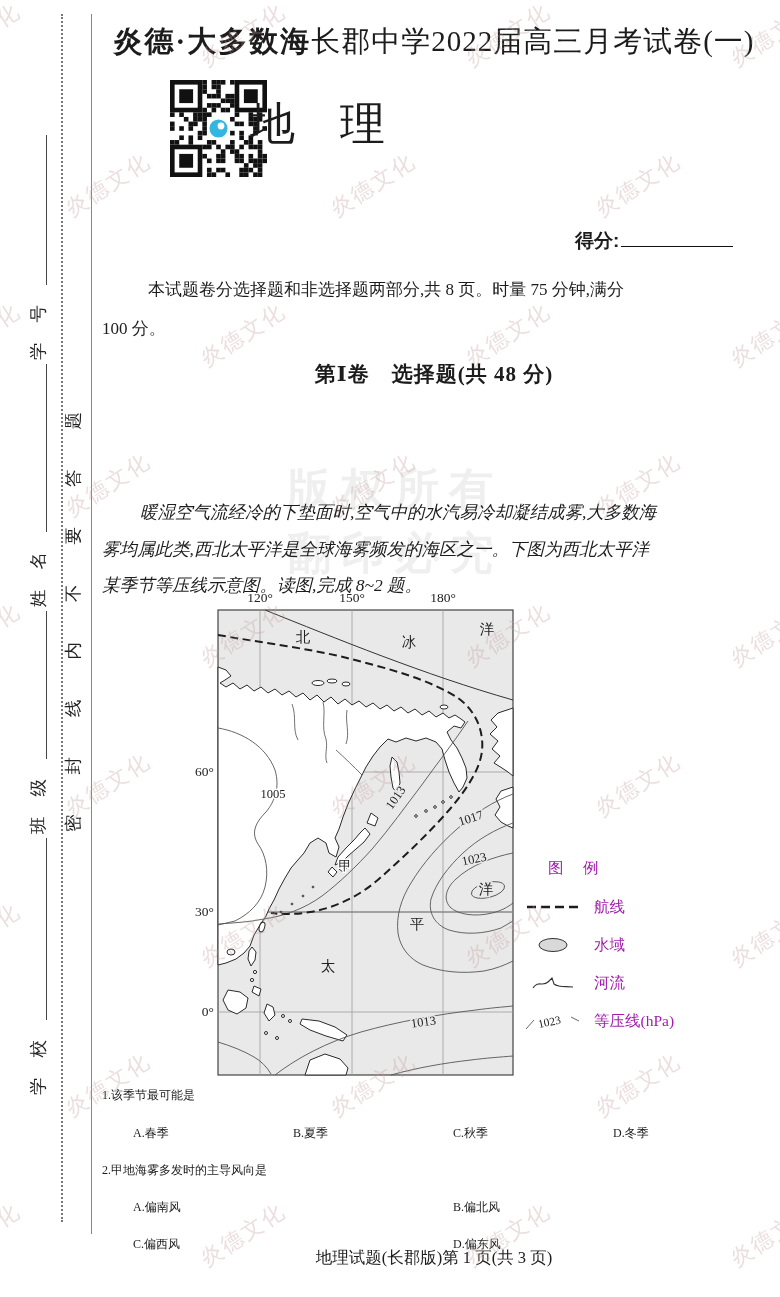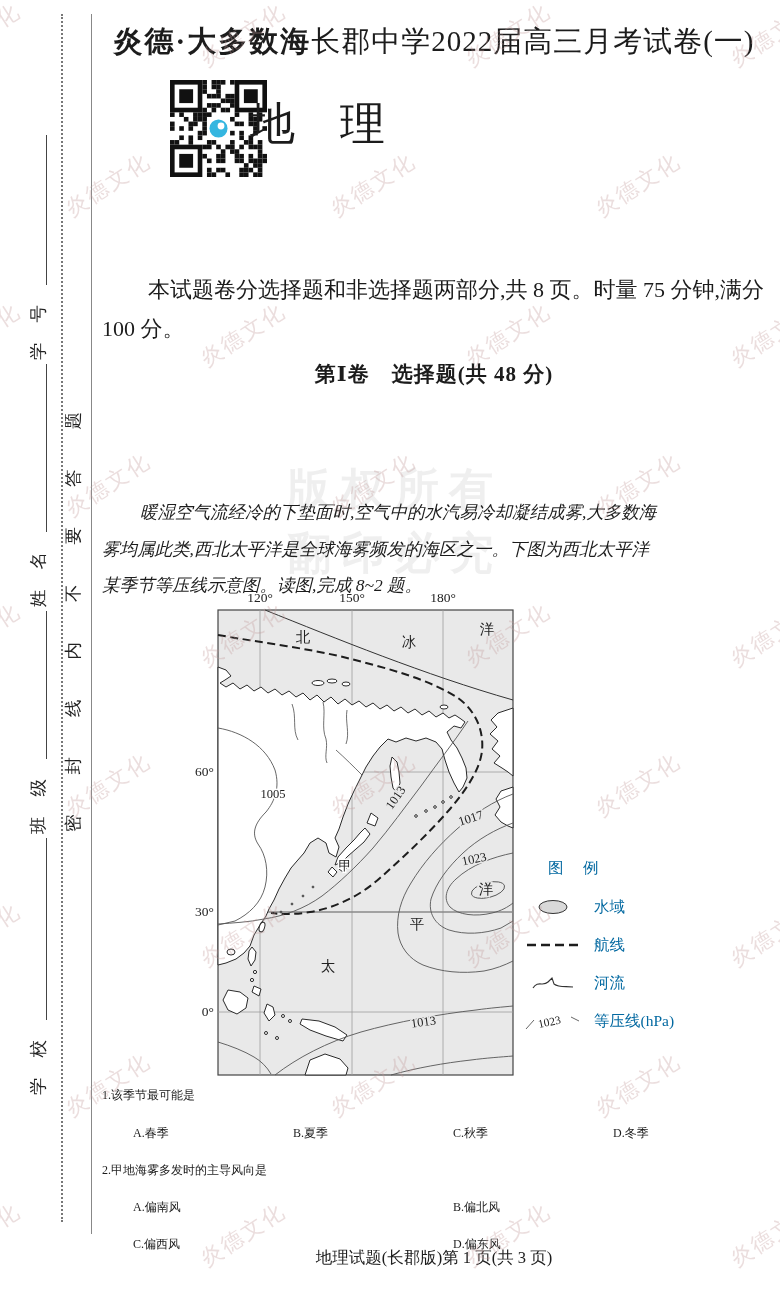--- a/index.html
+++ b/index.html
@@ -25,34 +25,34 @@
   .title-brush{font-weight:900;letter-spacing:2px;}
   .title-rest{font-weight:500;letter-spacing:1px;}
   .subject{position:absolute;left:250px;top:94px;width:370px;text-align:left;
        font-size:45px;font-weight:400;font-family:"Liberation Sans","DejaVu Sans",sans-serif;}
   .qr{position:absolute;left:170px;top:80px;width:97px;height:97px;}
 
   
   .score-line{position:absolute;left:575px;top:228px;font-weight:700;font-size:19px;
        font-family:"Liberation Sans","DejaVu Sans",sans-serif;}
   .score-blank{display:inline-block;width:112px;height:15px;border-bottom:1.6px solid #111;margin-left:2px;}
-  .intro{position:absolute;left:102px;top:270px;width:668px;font-size:22px;line-height:39px;}
+  .intro{position:absolute;left:102px;top:270px;width:668px;font-size:17px;line-height:39px;}
   .indent2{text-indent:46px;display:block;}
   .line{display:block;}
   .part1-title{position:absolute;left:96px;top:360px;width:676px;text-align:center;
        font-weight:700;font-size:21px;letter-spacing:1px;}
   .section-head{position:absolute;left:102px;top:420px;width:676px;font-weight:700;
        font-size:17.5px;line-height:39px;font-family:"Liberation Sans","DejaVu Sans",sans-serif;}
   .passage{position:absolute;left:102px;top:494px;width:676px;font-size:17.5px;
        line-height:36.5px;font-style:italic;}
   .indent1{text-indent:38px;display:block;}
 
   
   .map-box{position:absolute;left:195px;top:590px;width:330px;height:500px;}
-  .legend{position:absolute;left:522px;top:858px;width:210px;font-size:15.5px;color:#0369a1;}
+  .legend{position:absolute;left:522px;top:858px;width:210px;font-size:15.5px;color:#a21caf;}
   .legend-title{padding-left:26px;letter-spacing:2px;margin-bottom:16px;}
   .legend-row{display:flex;align-items:center;margin-bottom:14px;height:24px;}
   .legend-sample{width:62px;flex:none;display:flex;align-items:center;justify-content:center;}
   .legend-label{margin-left:10px;white-space:nowrap;}
 
   
   .q{position:absolute;font-size:12px;white-space:nowrap;}
   .footer{position:absolute;left:96px;top:1247px;width:676px;text-align:center;font-size:16.5px;}
 
   
@@ -221,20 +221,23 @@
       <rect x="73.6" y="9.2" width="13.799999999999999" height="13.799999999999999" fill="#111"></rect>
       <rect x="0" y="64.39999999999999" width="32.199999999999996" height="32.199999999999996" fill="#111"></rect>
       <rect x="4.6" y="69" width="23" height="23" fill="#fff"></rect>
       <rect x="9.2" y="73.6" width="13.799999999999999" height="13.799999999999999" fill="#111"></rect>
       <rect x="36.8" y="36.8" width="23" height="23" fill="#fff" rx="3"></rect>
       <circle cx="48.3" cy="48.3" r="9" fill="#35b6e0"></circle>
       <circle cx="50.8" cy="45.8" r="3.4" fill="#fff"></circle>
     </svg>
   <div class="subject">地　理</div>
 
+  <div class="score-line">
+    <span>得分:</span><span class="score-blank"></span>
+  </div>
   <div class="intro">
     <span class="indent2">本试题卷分选择题和非选择题两部分,共 8 页。时量 75 分钟,满分</span>
     <span class="line">100 分。</span>
   </div>
   <div class="part1-title">第Ⅰ卷　选择题(共 48 分)</div>
   <div class="passage">
     <span class="indent1">暖湿空气流经冷的下垫面时,空气中的水汽易冷却凝结成雾,大多数海</span>
     <span class="line">雾均属此类,西北太平洋是全球海雾频发的海区之一。下图为西北太平洋</span>
     <span class="line">某季节等压线示意图。读图,完成 8~2 题。</span>
   </div>
@@ -336,33 +339,33 @@
       <text x="280" y="273" text-anchor="middle" stroke="#e9e9e9" transform="rotate(-12 280 273)">1023</text>
       <text x="229" y="436" text-anchor="middle" stroke="#e9e9e9" transform="rotate(-8 229 436)">1013</text>
       <text x="150" y="280" text-anchor="middle" stroke="#fff" font-size="13">甲</text>
     </g>
   </svg>
 
   <div class="legend">
     <div class="legend-title">图　例</div>
     <div class="legend-row">
       <span class="legend-sample">
+        <svg width="56" height="12" viewBox="0 0 56 12">
+            <line x1="2" y1="6" x2="54" y2="6" stroke="#1d1d1d" stroke-width="2.4" stroke-dasharray="9,5"></line>
+          </svg>
+      </span>
+      <span class="legend-label">航线</span>
+    </div>
+    <div class="legend-row">
+      <span class="legend-sample">
         <svg width="40" height="18" viewBox="0 0 40 18">
             <ellipse cx="20" cy="9" rx="14" ry="6.5" fill="#d9d9d9" stroke="#333" stroke-width="1"></ellipse>
           </svg>
       </span>
       <span class="legend-label">水域</span>
-    </div>
-    <div class="legend-row">
-      <span class="legend-sample">
-        <svg width="56" height="12" viewBox="0 0 56 12">
-            <line x1="2" y1="6" x2="54" y2="6" stroke="#1d1d1d" stroke-width="2.4" stroke-dasharray="9,5"></line>
-          </svg>
-      </span>
-      <span class="legend-label">航线</span>
     </div>
     <div class="legend-row">
       <span class="legend-sample">
         <svg width="46" height="18" viewBox="0 0 46 18">
             <path d="M3,14 C8,6 13,13 18,8 L22,4 L24,10 C29,14 36,12 43,13" fill="none" stroke="#333" stroke-width="1.1"></path>
           </svg>
       </span>
       <span class="legend-label">河流</span>
     </div>
     <div class="legend-row">

